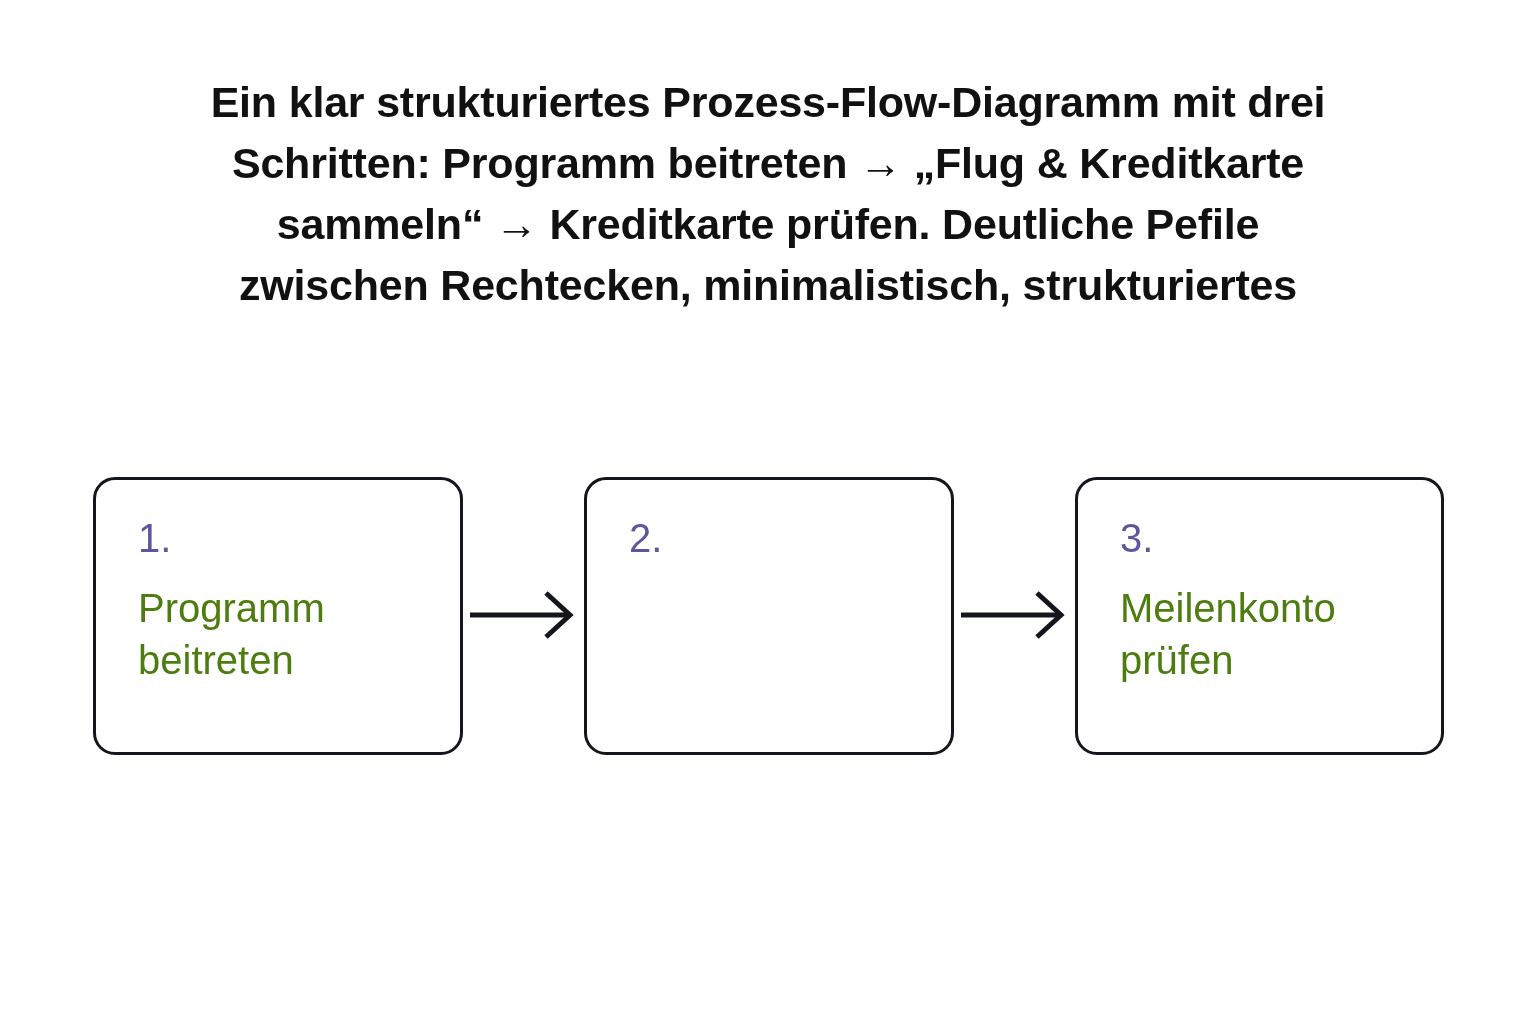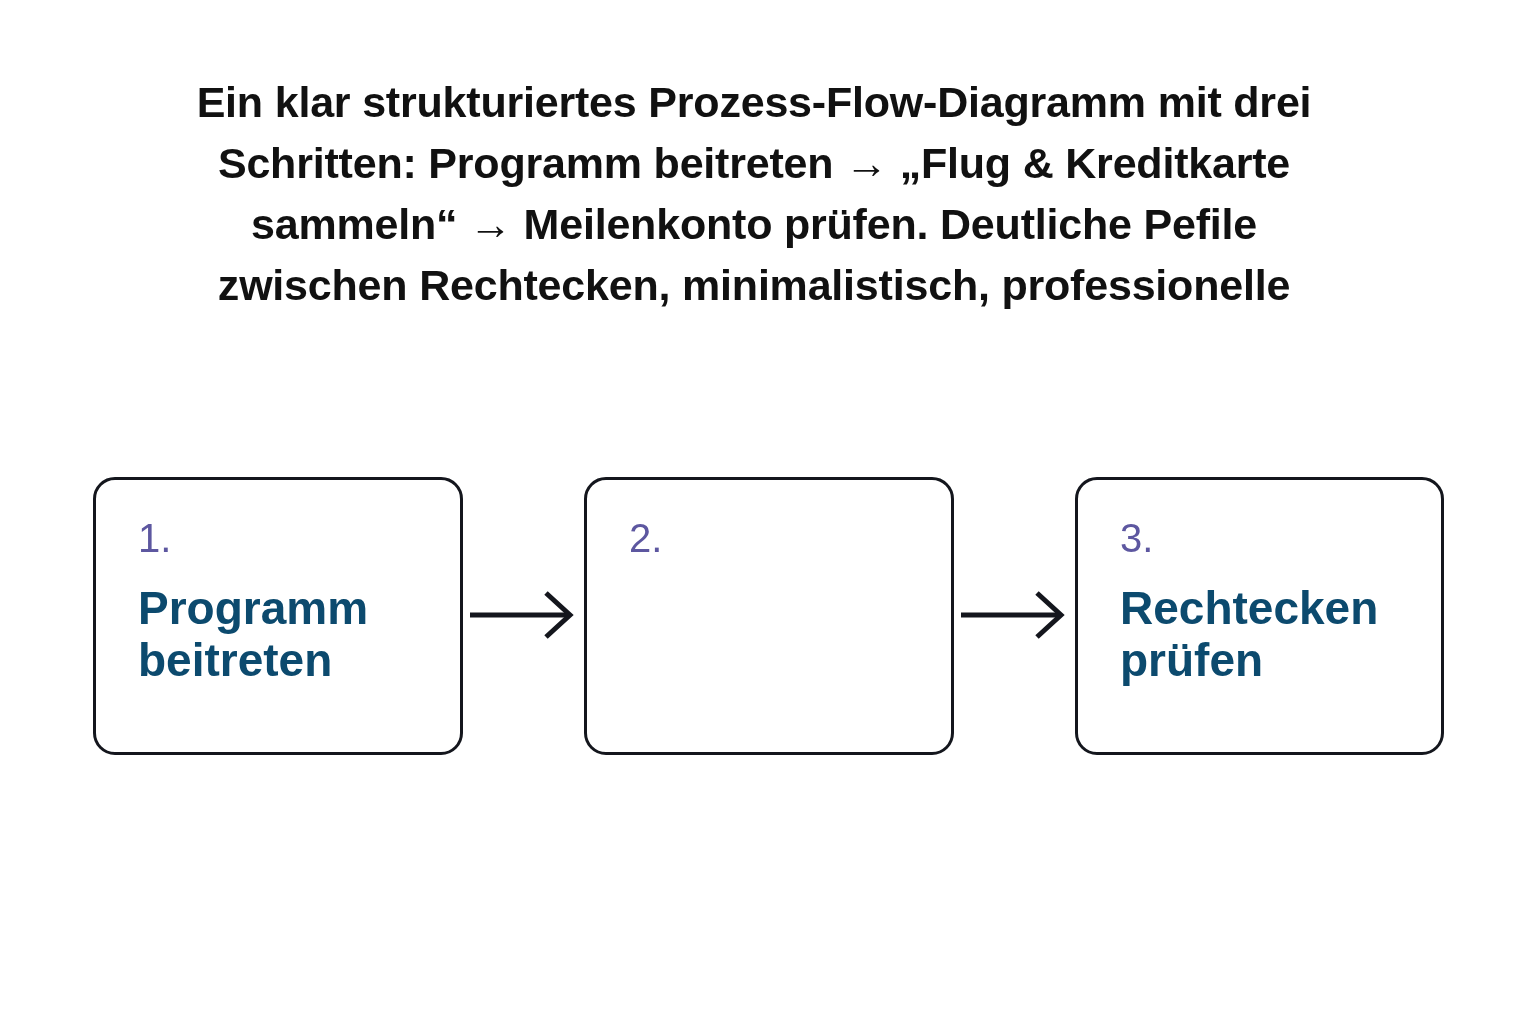--- a/index.html
+++ b/index.html
@@ -20,21 +20,21 @@
   #canvas {
     position: relative;
     width: 1536px;
     height: 1024px;
     background: #ffffff;
   }
 
   
   .heading-block {
     position: absolute;
-    left: 104px;
+    left: 118px;
     top: 72px;
     width: 1300px;
     text-align: center;
   }
   .heading-line {
     font-size: 43px;
     font-weight: bold;
     line-height: 61px;
     letter-spacing: -0.2px;
     color: #111111;
@@ -65,24 +65,24 @@
   .step-box.box-3 { left: 1075px; width: 369px; }
 
   .step-number {
     font-size: 40px;
     font-weight: normal;
     line-height: 44px;
     color: #5d57a0;
     margin-bottom: 22px;
   }
   .step-label {
-    font-size: 46px;
-    font-weight: bold;
+    font-size: 40px;
+    font-weight: normal;
     line-height: 52px;
-    color: #0c4a6e;
+    color: #4d7c0f;
     white-space: pre-line;
   }
 
   
   .flow-arrow {
     position: absolute;
     top: 588px;
     width: 108px;
     height: 54px;
   }
@@ -91,22 +91,22 @@
   .flow-arrow svg { display: block; }
 </style>
 </head>
 <body>
 
 <div id="canvas">
 
   <div class="heading-block">
     <div class="heading-line">Ein klar strukturiertes Prozess-Flow-Diagramm mit drei</div>
     <div class="heading-line">Schritten: Programm beitreten → „Flug &amp; Kreditkarte</div>
-    <div class="heading-line">sammeln“ → Meilenkonto prüfen. Deutliche Pefile</div>
-    <div class="heading-line">zwischen Rechtecken, minimalistisch, professionelle</div>
+    <div class="heading-line">sammeln“ → Kreditkarte prüfen. Deutliche Pefile</div>
+    <div class="heading-line">zwischen Rechtecken, minimalistisch, strukturiertes</div>
   </div>
 
   <div class="flow-row">
 
     <div class="step-box box-1">
       <div class="step-number">1.</div>
       <div class="step-label">Programm
 beitreten</div>
     </div>
 
@@ -123,18 +123,18 @@
 
     <div class="flow-arrow arrow-2">
       <svg width="108" height="54" viewBox="0 0 108 54" aria-hidden="true">
         <line x1="0" y1="27" x2="98" y2="27" stroke="#14161d" stroke-width="5"></line>
         <polyline points="76,5 100,27 76,49" fill="none" stroke="#14161d" stroke-width="5" stroke-linecap="butt" stroke-linejoin="miter"></polyline>
       </svg>
     </div>
 
     <div class="step-box box-3">
       <div class="step-number">3.</div>
-      <div class="step-label">Rechtecken
+      <div class="step-label">Meilenkonto
 prüfen</div>
     </div>
 
   </div>
 </div>
 
 </body></html>

